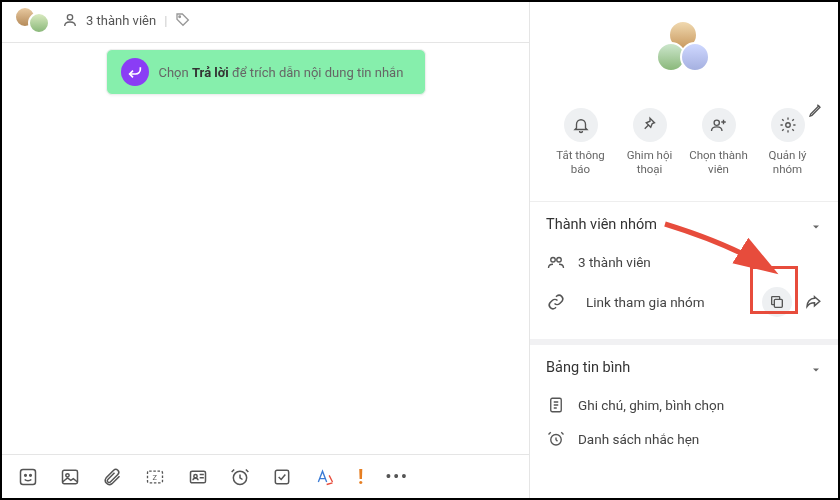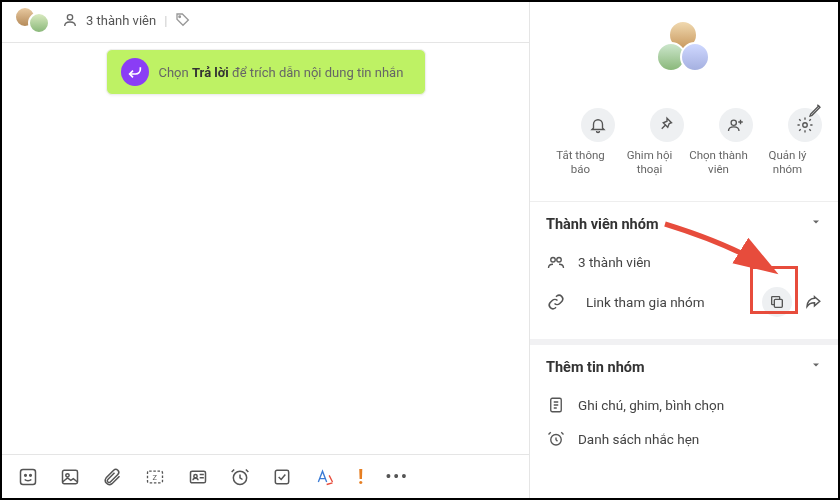--- a/index.html
+++ b/index.html
@@ -37,21 +37,21 @@
     width: 22px; height: 22px; border-radius: 50%;
     border: 2px solid #fff; position: absolute;
     background-size: cover; background-position: center;
     background-color: #a3d9b1;
   }
   .avatar-cluster-small .a1 { left: 0; top: 0; background: linear-gradient(#e8c9a0,#b58b5a);}
   .avatar-cluster-small .a2 { left: 14px; top: 6px; background: linear-gradient(#d9eac0,#8ab87a);}
   .pipe { color: #ccc; }
   .reply-banner {
     margin: 6px auto 0 auto;
-    background: #bef264;
+    background: #86efac;
     border: 1px solid #eee;
     border-radius: 6px;
     box-shadow: 0 1px 3px rgba(0,0,0,0.05);
     padding: 8px 14px;
     display: flex;
     align-items: center;
     gap: 10px;
     font-size: 13px;
     color: #666;
     width: 320px;
@@ -106,37 +106,37 @@
     right: 14px;
     top: 100px;
   }
   .action-row {
     display: flex;
     justify-content: space-around;
     padding: 12px 4px 10px 4px;
     border-bottom: 6px solid #f1f1f3;
   }
   .action-item {
-    display: flex; flex-direction: column; align-items: flex-end;
+    display: flex; flex-direction: column; align-items: center;
     gap: 6px; width: 70px; text-align: center;
     color: #666; font-size: 11.5px; line-height: 1.25;
   }
   .action-circle {
     width: 34px; height: 34px; border-radius: 50%;
     background: #eef0f2; display: flex; align-items: center; justify-content: center;
     color: #555;
   }
   .section {
     padding: 14px 16px;
     border-bottom: 6px solid #f1f1f3;
     position: relative;
   }
   .section-header {
-    display: flex; justify-content: space-between; align-items: flex-start;
-    font-weight: 700; font-size: 14.5px; margin-bottom: 12px;
+    display: flex; justify-content: space-between; align-items: flex-end;
+    font-weight: 400; font-size: 14.5px; margin-bottom: 12px;
   }
   .section-row {
     display: flex; align-items: center; gap: 12px;
     padding: 8px 0; color: #444; font-size: 13.5px;
   }
   .row-icon { width: 20px; display: flex; justify-content: center; color: #555; }
   .link-row {
     display: flex; align-items: center; justify-content: space-between;
   }
   .link-actions {
@@ -371,21 +371,21 @@
           <marker id="ah" markerWidth="10" markerHeight="10" refX="7" refY="3" orient="auto">
             <path d="M0,0 L0,6 L9,3 z" fill="#e74c3c"></path>
           </marker>
         </defs>
       <path d="M5 10 Q 70 30 110 55" stroke="#e74c3c" stroke-width="5" fill="none" marker-end="url(#ah)"></path>
     </svg>
   </div>
 
   <div class="section" style="border-bottom:none;">
     <div class="section-header">
-      <span>Thêm tin nhóm</span>
+      <span>Bảng tin bình</span>
       <span class="icon">
         <svg width="12" height="12" viewBox="0 0 24 24" fill="#666">
             <path d="M6 9l6 6 6-6z"></path>
           </svg>
       </span>
     </div>
     <div class="section-row">
       <span class="row-icon">
         <svg width="18" height="18" viewBox="0 0 24 24" fill="none" stroke="#555" stroke-width="1.8">
             <rect x="5" y="3" width="14" height="18" rx="2"></rect>

